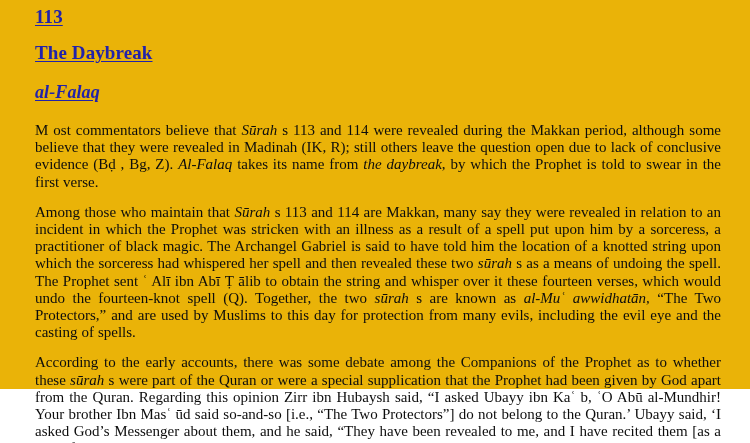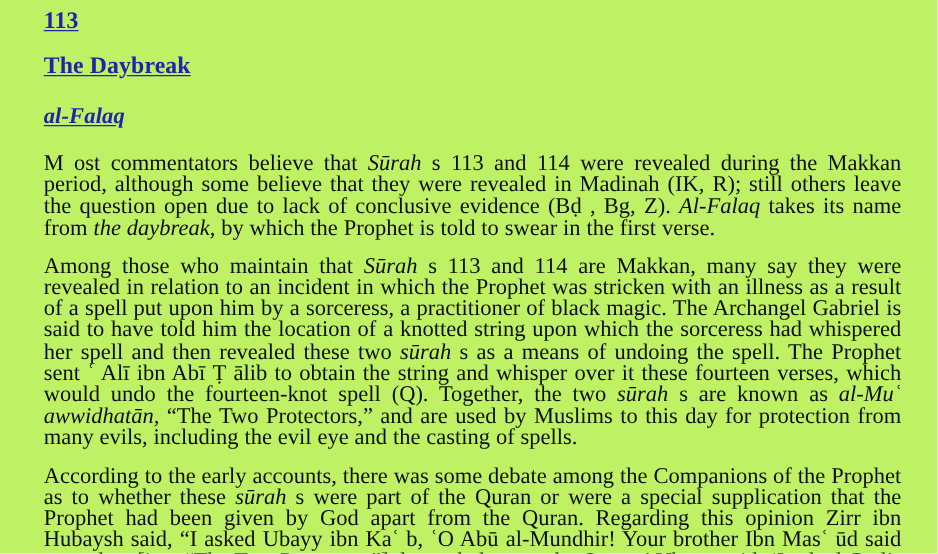--- a/index.html
+++ b/index.html
@@ -11,22 +11,22 @@
     width: 750px;
     height: 443px;
     overflow: hidden;
     font-family: "Liberation Serif", "DejaVu Serif", serif;
     color: #000000;
     -webkit-font-smoothing: antialiased;
   }
   .page {
     position: relative;
     width: 750px;
-    height: 443px;
-    background: #bef264;
+    height: 389px;
+    background: #eab308;
     box-sizing: border-box;
   }
 
   
   .heading-block {
     position: absolute;
     left: 35px;
   }
   .heading {
     color: #2222aa;
@@ -55,21 +55,21 @@
 
   
   .body-col {
     position: absolute;
     left: 35px;
     top: 122px;
     width: 686px;
   }
   p.para {
     margin: 0 0 13px 0;
-    font-size: 18px;
+    font-size: 15px;
     line-height: 17.2px;
     text-align: justify;
     text-justify: inter-word;
     color: #0d0d0d;
     word-spacing: 0.2px;
   }
   p.para:last-child {
     margin-bottom: 0;
   }
   .it {

